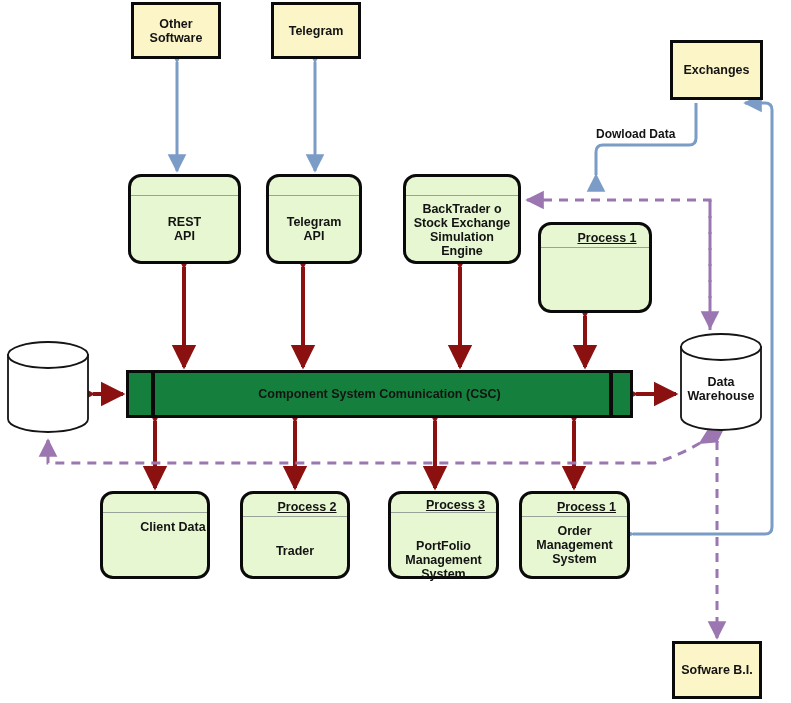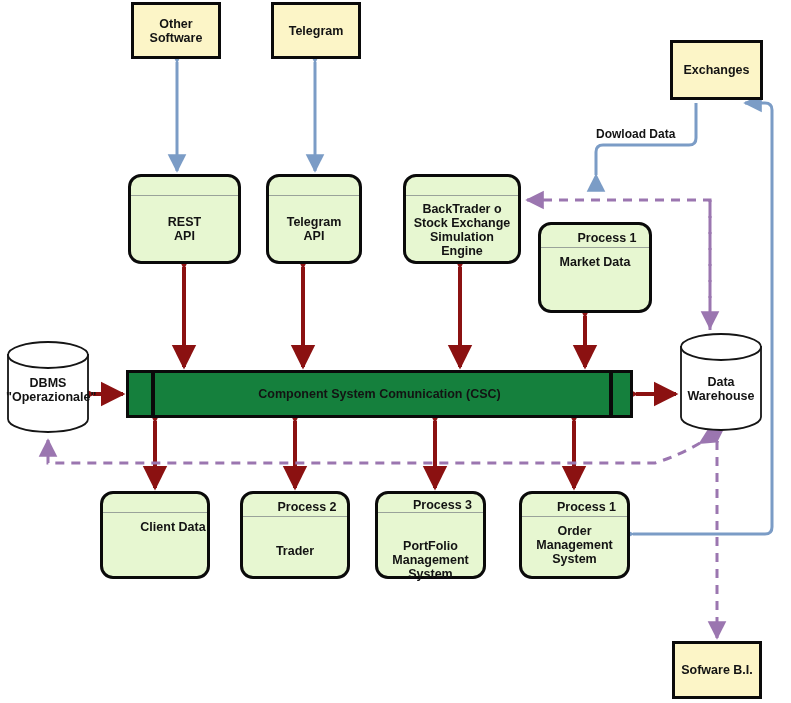--- a/index.html
+++ b/index.html
@@ -57,20 +57,21 @@
     height: 19px;
     display: flex;
     align-items: center;
     justify-content: center;
     font-size: 12.5px;
     font-weight: bold;
     border-bottom: 1.5px solid #9aa39a;
     box-sizing: border-box;
   }
   .proc .hdr span {
+    text-decoration: underline;
     padding-left: 24px;
   }
   .proc .body {
     flex: 1;
     width: 100%;
     display: flex;
     align-items: flex-start;
     justify-content: center;
     padding-top: 7px;
     box-sizing: border-box;
@@ -221,44 +222,41 @@
 Stock Exchange
 Simulation
 Engine</span>
     </div>
   </div>
 
   <div class="node proc" style="left:538px;top:222px;width:114px;height:91px;">
     <div class="hdr">
       <span>Process 1</span>
     </div>
-    <div class="body">
-      <span style="white-space:pre-line;">Market Data</span>
-    </div>
   </div>
 
   <div class="node proc plain" style="left:100px;top:491px;width:110px;height:88px;">
     <div class="hdr">
       <span></span>
     </div>
     <div class="body" style="align-items:flex-start;padding-top:7px;margin-left:36px;">
       <span style="white-space:pre-line;">Client Data</span>
     </div>
   </div>
 
   <div class="node proc" style="left:240px;top:491px;width:110px;height:88px;">
     <div class="hdr">
       <span>Process 2</span>
     </div>
     <div class="body">
       <span style="white-space:pre-line;margin-top:20px;">Trader</span>
     </div>
   </div>
 
-  <div class="node proc" style="left:375px;top:491px;width:111px;height:88px;gap:19px;">
+  <div class="node proc" style="left:388px;top:491px;width:111px;height:88px;gap:19px;">
     <div class="hdr">
       <span>Process 3</span>
     </div>
     <div class="body">
       <span style="white-space:pre-line;">PortFolio
 Management
 System</span>
     </div>
   </div>
 
@@ -277,22 +275,20 @@
     <div class="seg" style="left:22px;"></div>
     <div class="seg" style="left:480px;"></div>
     <span style="position:relative;z-index:2;">Component System Comunication (CSC)</span>
   </div>
 
   <div class="cyl" style="left:6px;top:341px;width:84px;height:92px;">
     <svg width="84" height="92" viewBox="0 0 84 92" xmlns="http://www.w3.org/2000/svg">
       <path d="M2,14 L2,78 A40,13 0 0 0 82,78 L82,14 Z" fill="#ffffff" stroke="#151515" stroke-width="1.8"></path>
       <ellipse cx="42" cy="14" rx="40" ry="13" fill="#ffffff" stroke="#151515" stroke-width="1.8"></ellipse>
     </svg>
-    <div class="lbl" style="top:35px;white-space:pre-line;">DBMS
-"Operazionale"</div>
   </div>
 
   <div class="cyl" style="left:679px;top:332px;width:84px;height:100px;">
     <svg width="84" height="100" viewBox="0 0 84 100" xmlns="http://www.w3.org/2000/svg">
       <path d="M2,15 L2,85 A40,13 0 0 0 82,85 L82,15 Z" fill="#ffffff" stroke="#151515" stroke-width="1.8"></path>
       <ellipse cx="42" cy="15" rx="40" ry="13" fill="#ffffff" stroke="#151515" stroke-width="1.8"></ellipse>
     </svg>
     <div class="lbl" style="top:43px;white-space:pre-line;">Data
 Warehouse</div>
   </div>

